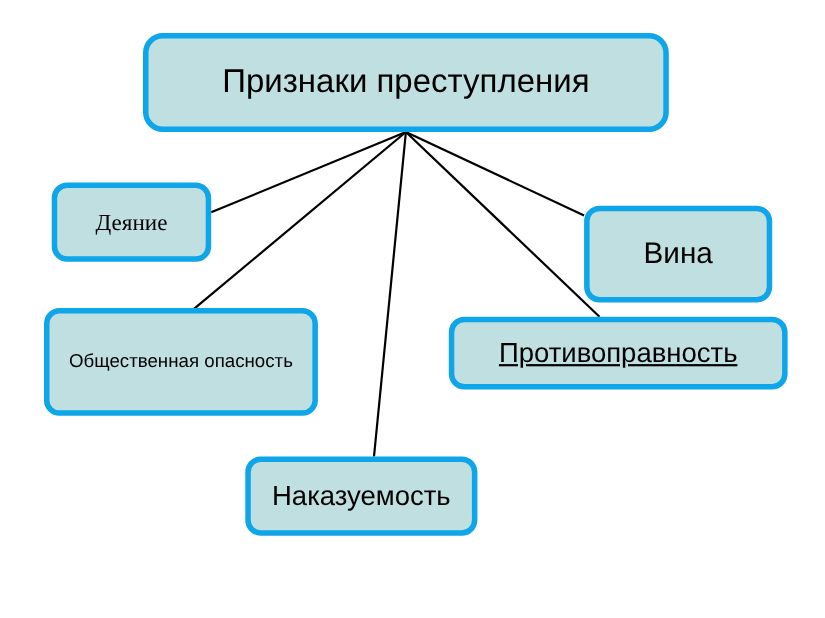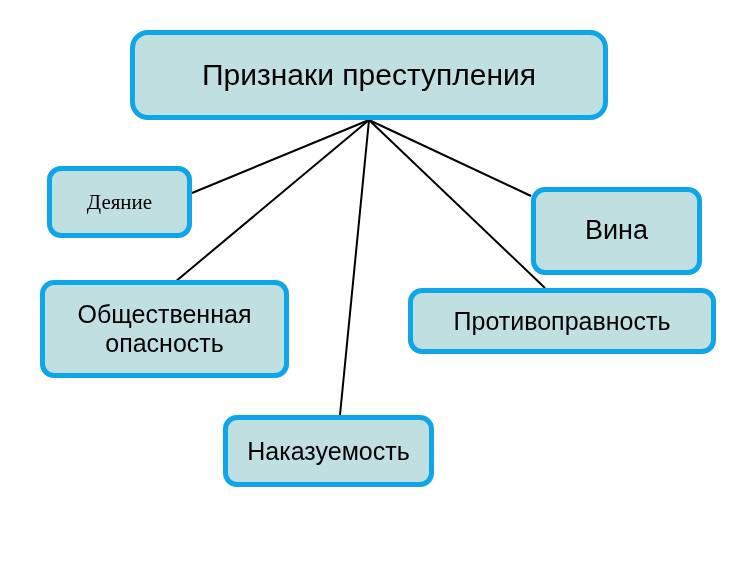--- a/index.html
+++ b/index.html
@@ -63,28 +63,29 @@
     width: 171px;
     height: 88px;
     font-size: 27px;
     margin-top: 25px;
   }
   .node-opasnost {
     left: 40px;
     top: 280px;
     width: 249px;
     height: 98px;
-    font-size: 25px;
+    font-size: 17px;
   }
   .node-protivo {
     left: 408px;
     top: 288px;
     width: 308px;
     height: 66px;
     font-size: 25px;
+    text-decoration: underline;
   }
   .node-nakaz {
     left: 223px;
     top: 415px;
     width: 211px;
     height: 72px;
     font-size: 25px;
   }
 </style>
 </head>

